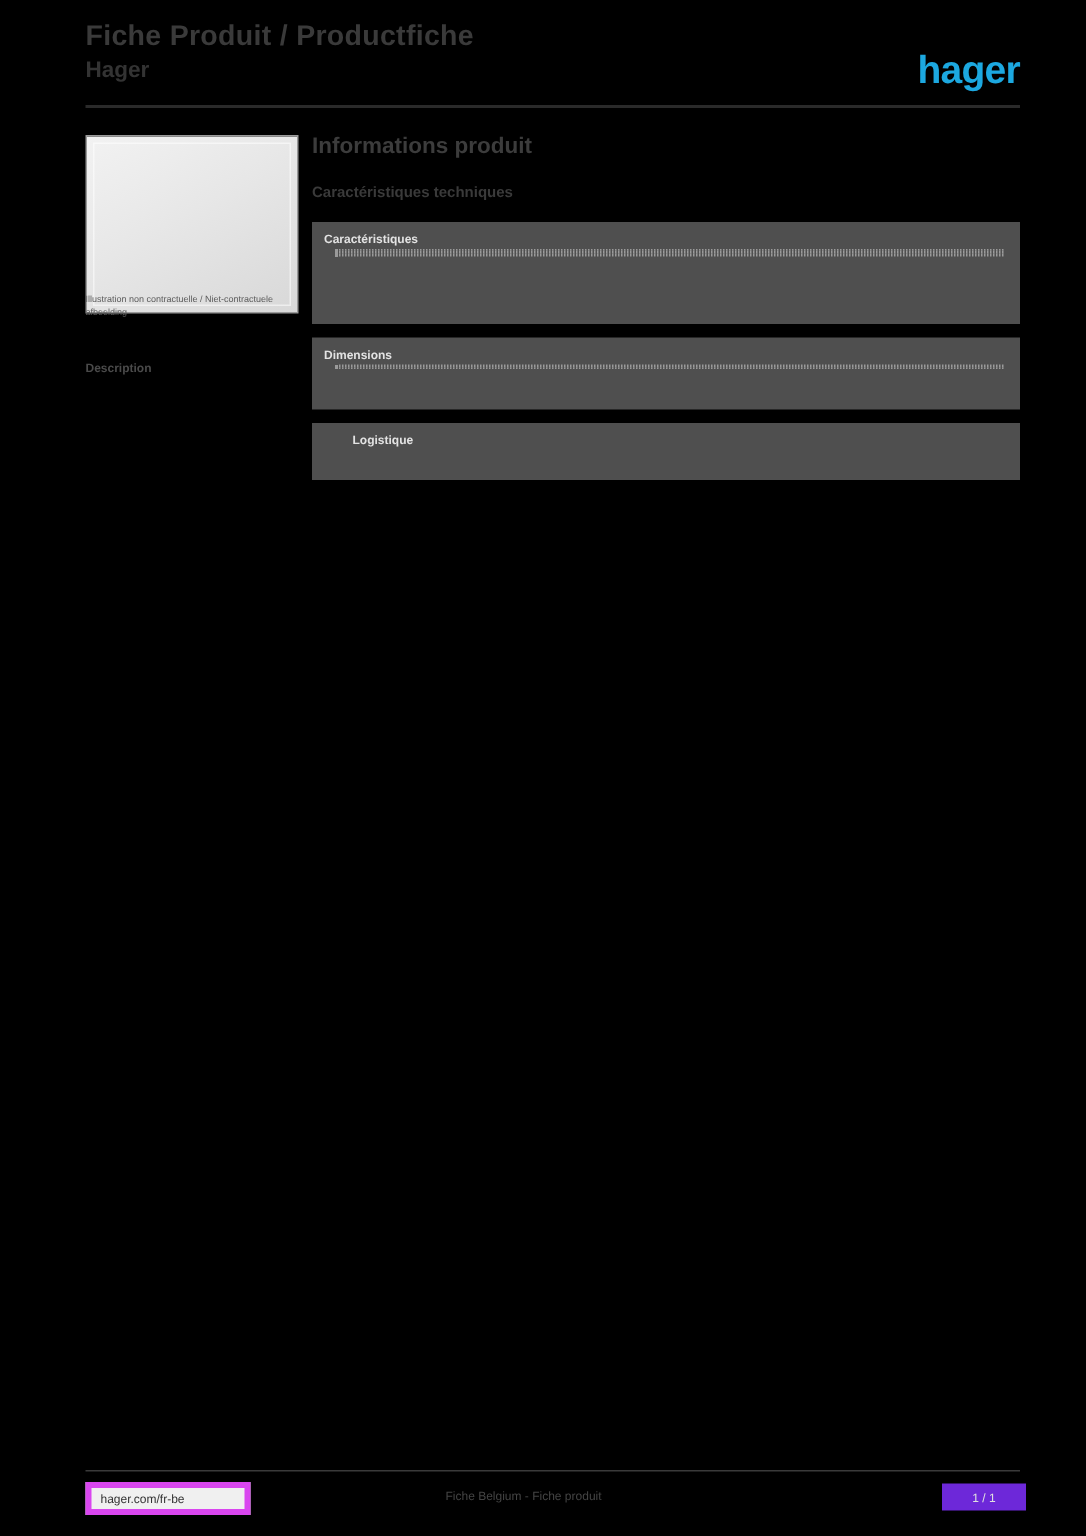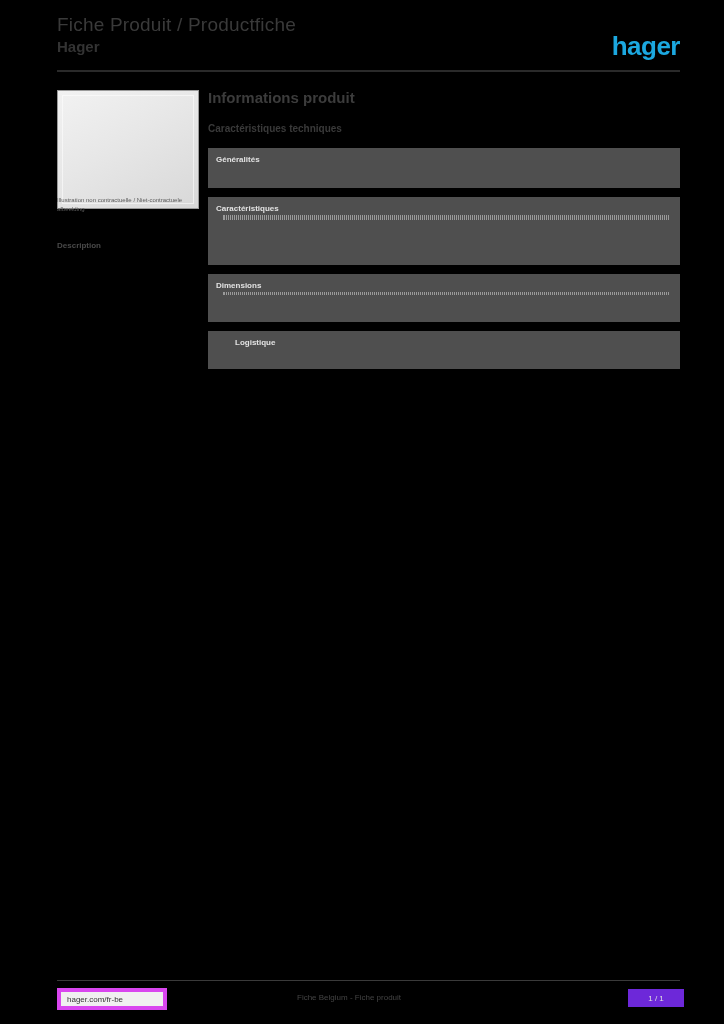--- a/index.html
+++ b/index.html
@@ -29,21 +29,21 @@
     left: 57px;
     top: 14px;
     width: 623px;
     height: 54px;
   }
   .doc-title {
     position: absolute;
     left: 0;
     top: 0;
     font-size: 19px;
-    font-weight: normal;
+    font-weight: bold;
     color: #3a3a3a;
     letter-spacing: 0.2px;
     line-height: 22px;
     white-space: nowrap;
   }
   .doc-subtitle {
     position: absolute;
     left: 0;
     top: 24px;
     font-size: 15px;
@@ -250,24 +250,20 @@
 
   <div class="left-block">
     <div class="left-block-title">Description</div>
     <div class="left-block-text"></div>
   </div>
 
   <div class="right-col">
     <div class="section-heading">Informations produit</div>
     <div class="section-sub">Caractéristiques techniques</div>
 
-    <div class="panel" style="height:40px;">
-      <div class="panel-title">Généralités</div>
-      <div class="panel-text"></div>
-    </div>
 
     <div class="panel" style="height:68px;">
       <div class="panel-title">Caractéristiques</div>
       <div class="spec-row">
         <span class="spec-label"></span>
         <span class="spec-dots"></span>
         <span class="spec-value"></span>
       </div>
       <div class="spec-row">
         <span class="spec-label"></span>

